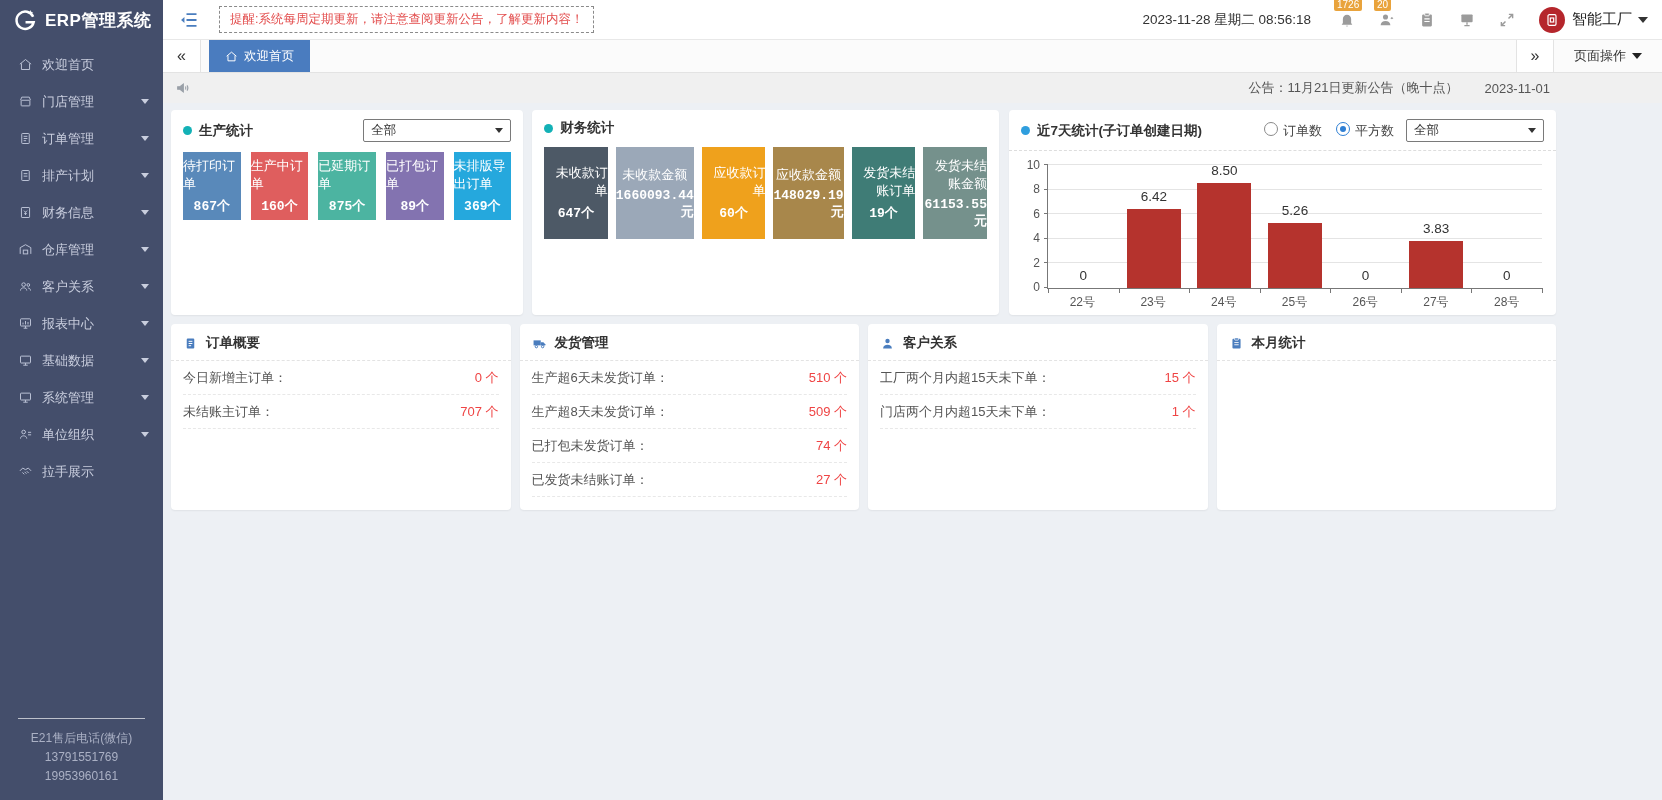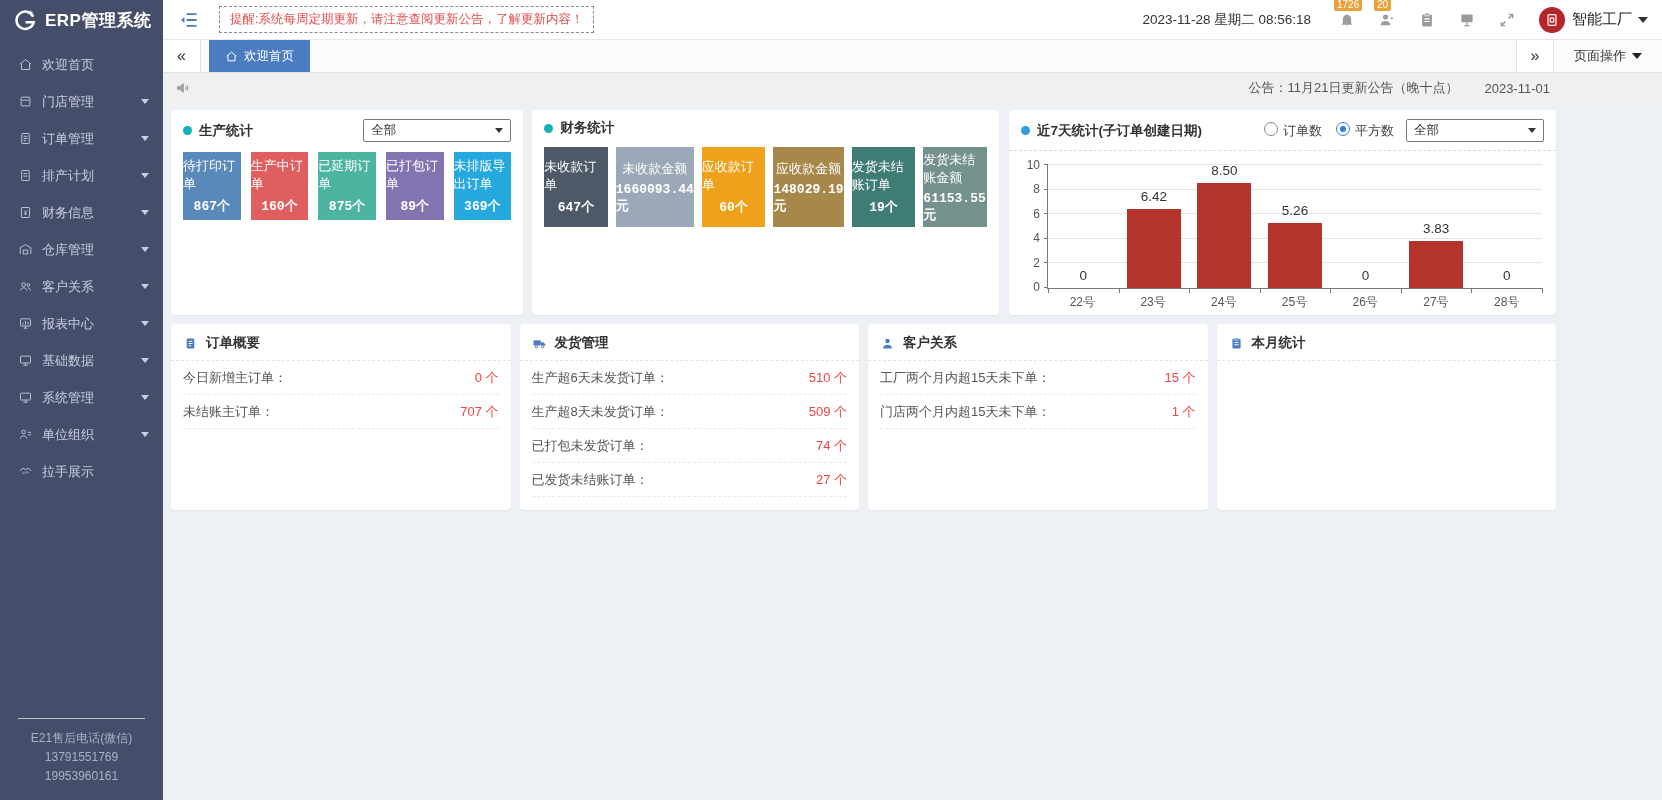--- a/index.html
+++ b/index.html
@@ -59,21 +59,21 @@
   .p-head { display:flex; align-items:center; padding:9px 12px 6px; }
   .dot { width:9px; height:9px; border-radius:50%; margin-right:7px; flex:none; }
   .p-title { font-size:13.5px; font-weight:bold; color:#333; }
   .select { display:flex; align-items:center; justify-content:space-between; border:1px solid #7a7a7a; border-radius:2px; background:#fff; height:23px; padding:0 7px; font-size:12.5px; cursor:pointer; }
   .sel-caret { width:0; height:0; border-left:4px solid transparent; border-right:4px solid transparent; border-top:5px solid #333; margin-left:10px; }
 
   .cards { display:flex; gap:10px; padding:4px 12px 12px; }
   .card { flex:1; color:#fff; display:flex; flex-direction:column; align-items:center; justify-content:center; gap:4px; }
   .prod-cards .card { height:68px; }
   .fin-cards { gap:8px; }
-  .fin-cards .card { height:80px; }
+  .fin-cards .card { height:92px;text-align:right; }
   .card .c-label { font-size:13px; }
   .card .c-value { font-size:13px; font-weight:bold; }
 
   
   .chart-panel { flex:1; height:205px; display:flex; flex-direction:column; }
   .chart-head { display:flex; align-items:center; padding:9px 12px 8px; border-bottom:1px dashed #ddd; }
   .radios { margin-left:auto; display:flex; align-items:center; gap:14px; margin-right:12px; }
   .radio { display:flex; gap:5px; font-size:13px; color:#444; cursor:pointer; }
   .rdot { width:14px; height:14px; border-radius:50%; border:1px solid #8a8a8a; background:#fff; position:relative; }
   .radio.checked .rdot { border-color:#2f7fd4; }

